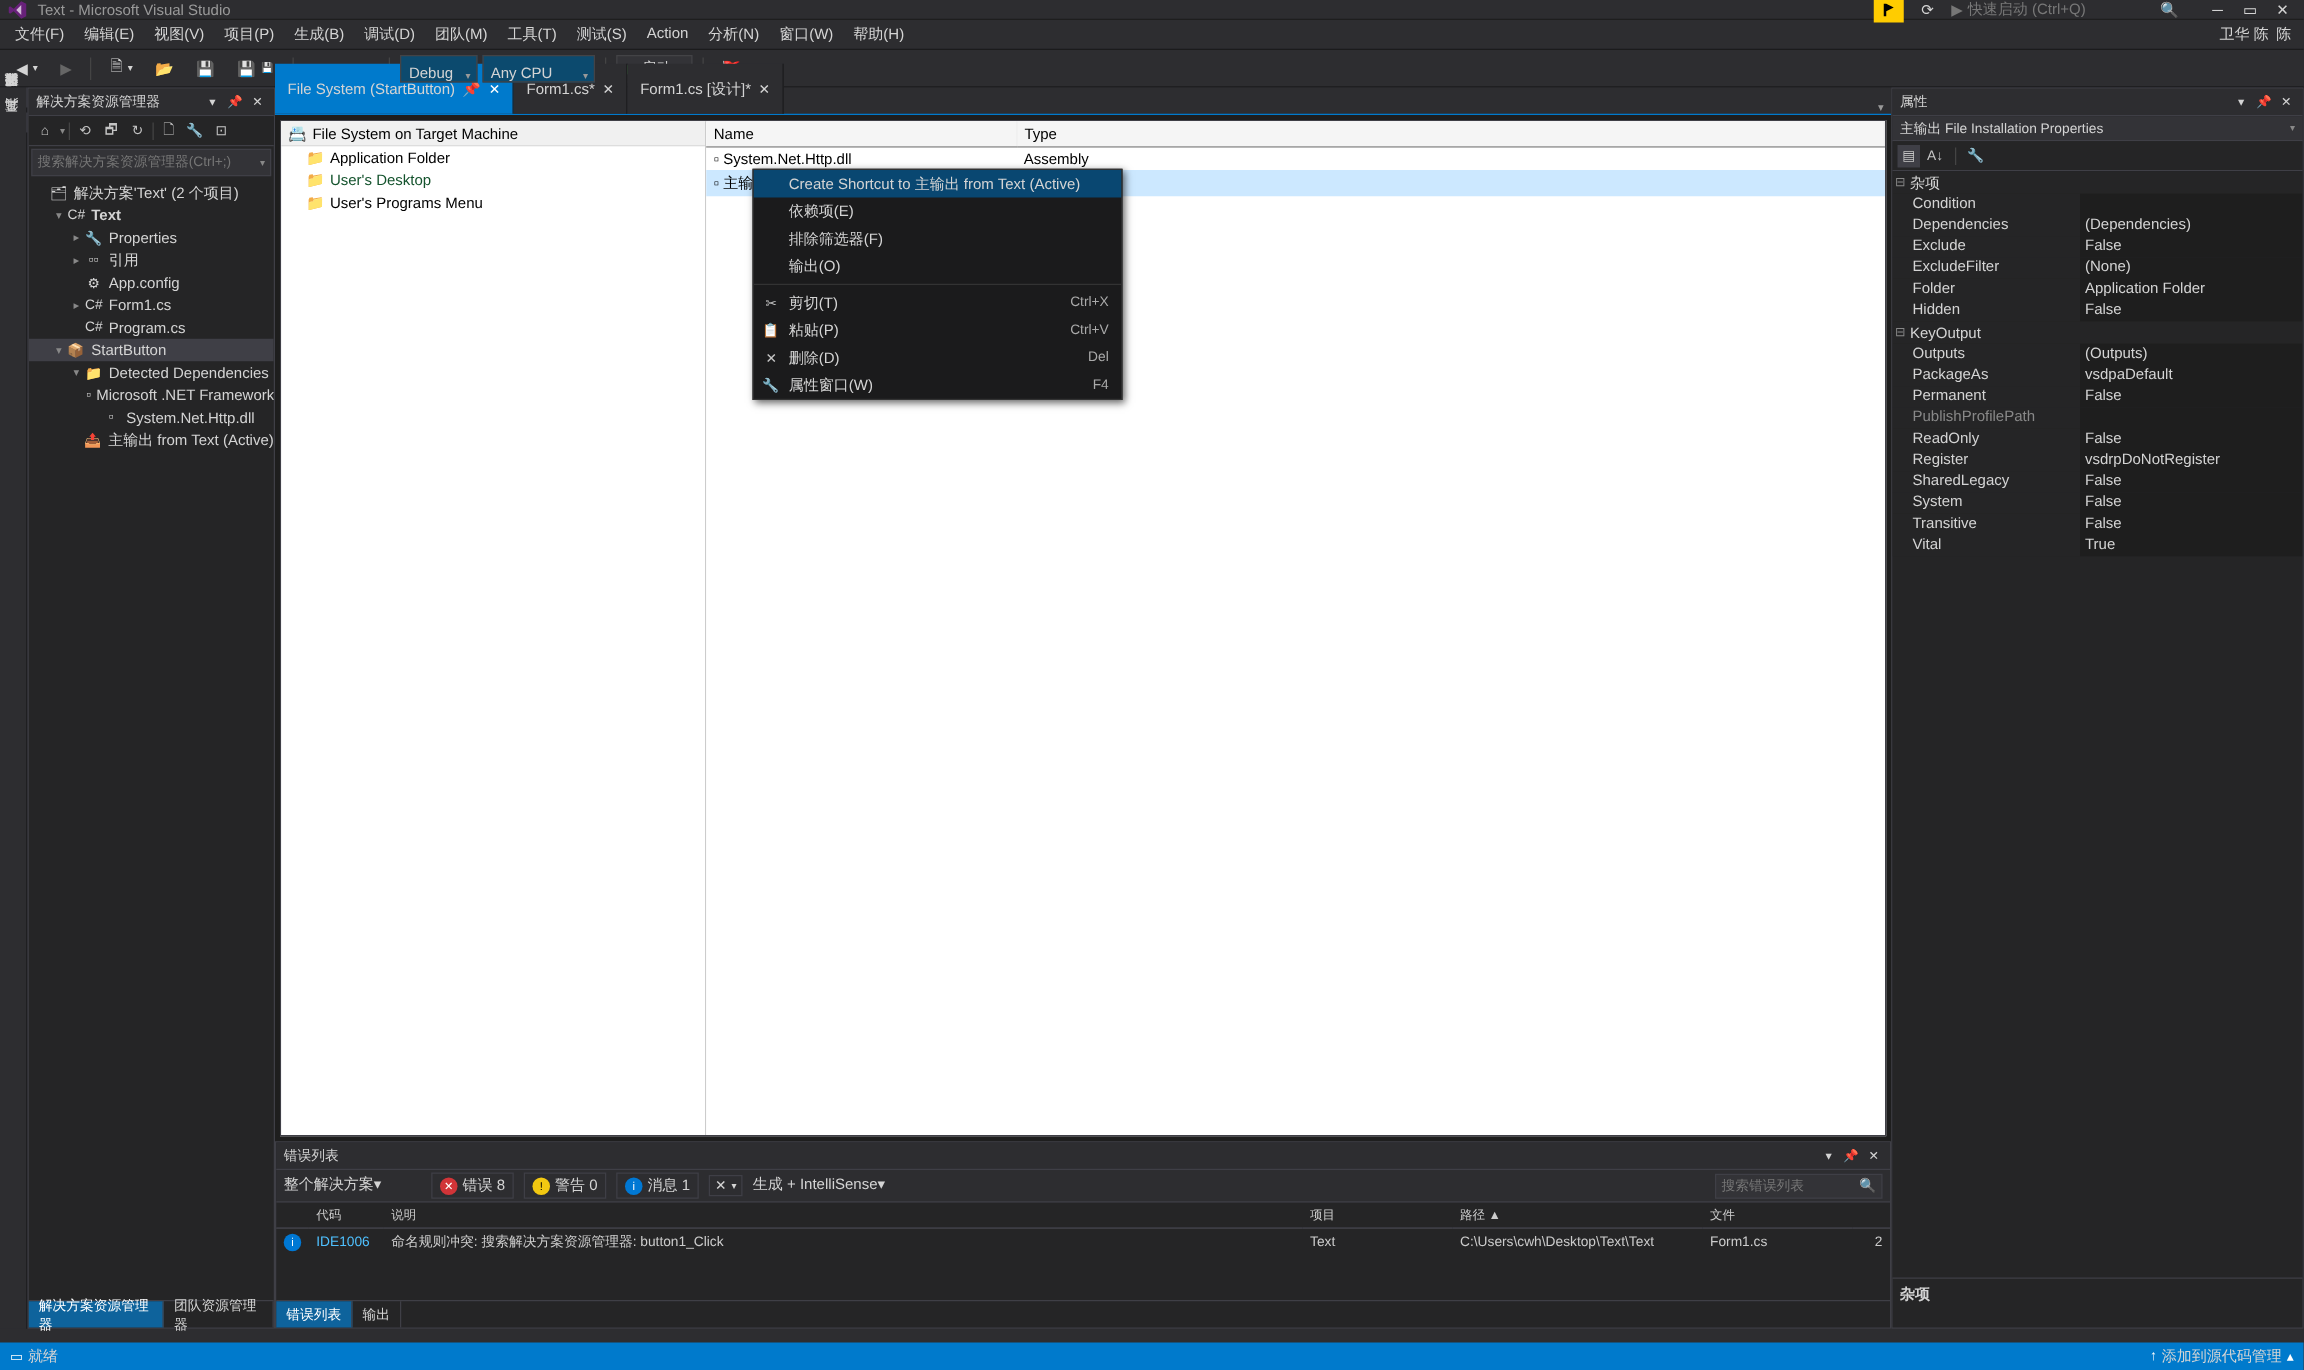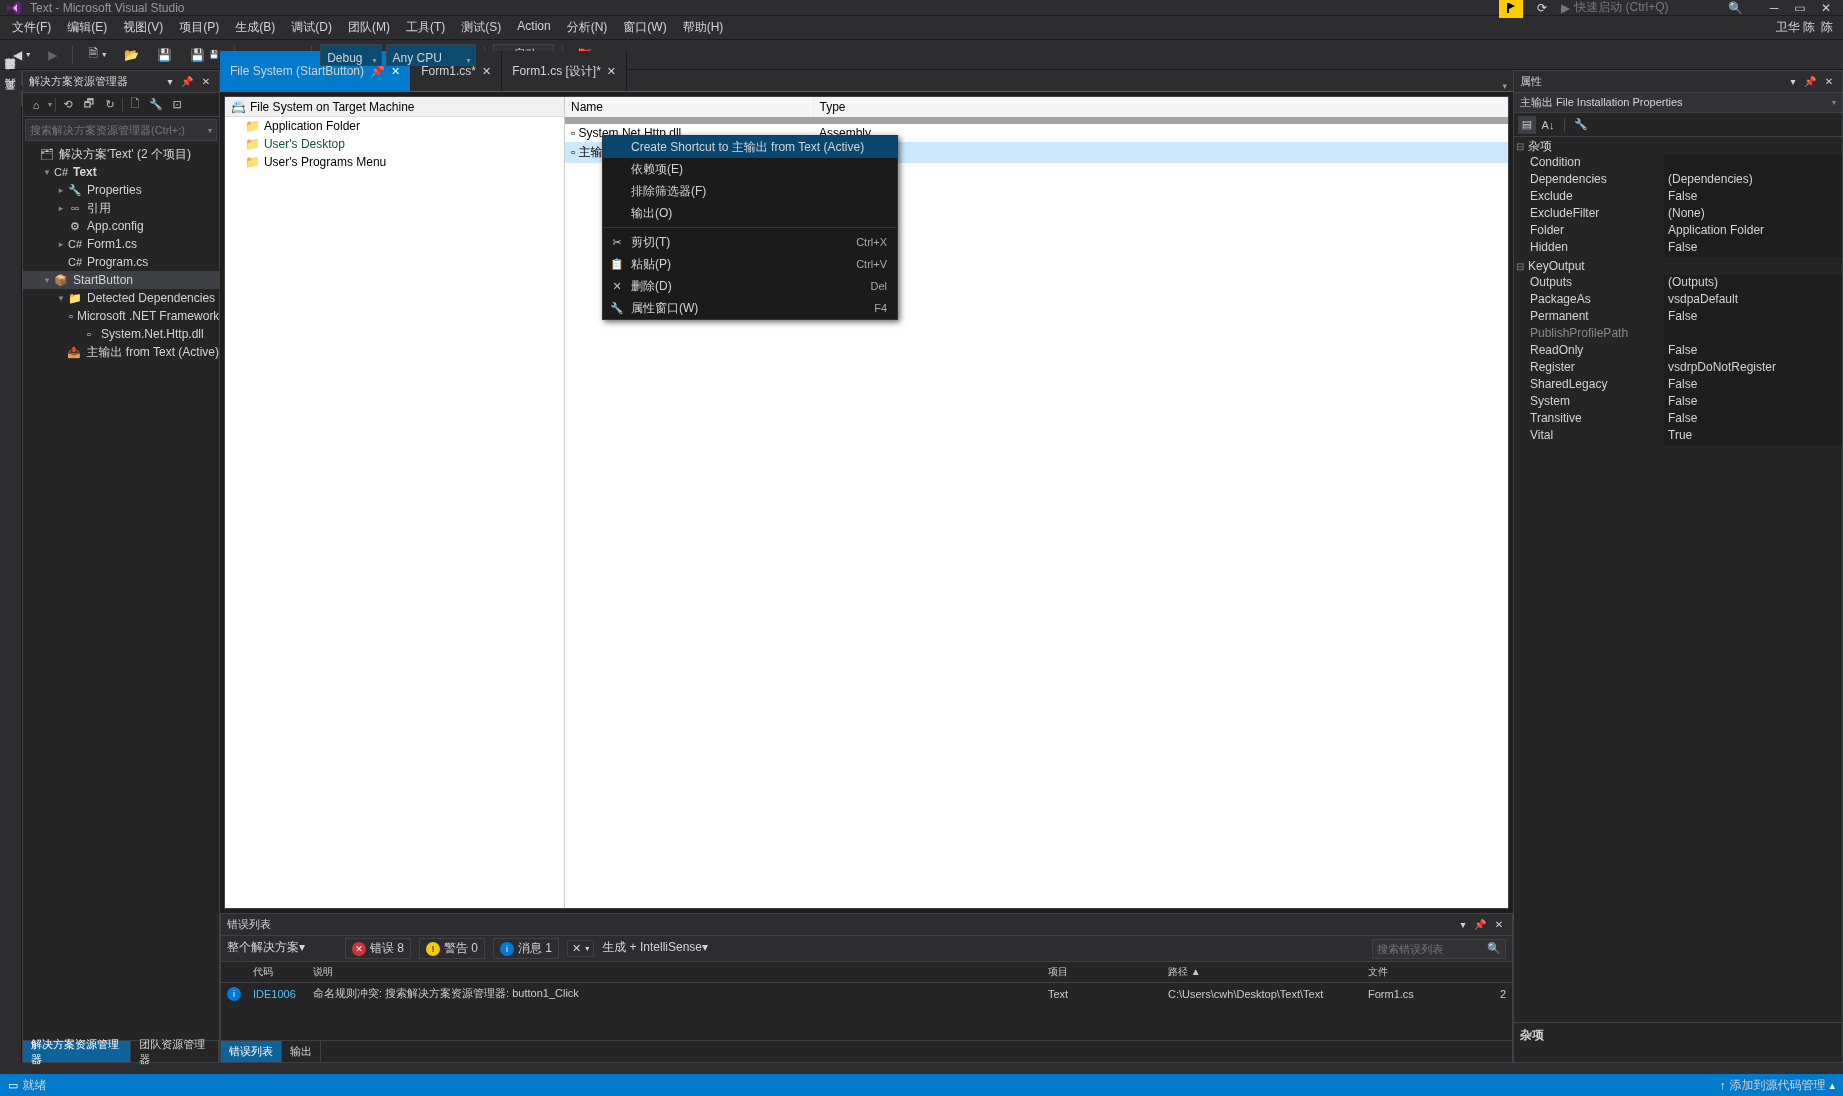--- a/index.html
+++ b/index.html
@@ -60,21 +60,21 @@
 .doctab { height:40px; padding:0 10px; display:flex; align-items:center; gap:6px; background:#2d2d30; border-right:1px solid #1b1b1c; font-size:11px;}
 .doctab.active { background:#007acc; color:#fff; }
 .doctab .x { font-size:11px; color:inherit; }
 .doctabs .tright { margin-left:auto; padding:0 6px; color:#999; font-size:9px;}
 .docbody { flex:1; display:flex; background:#fff; margin:4px; border:1px solid #3f3f46; min-height:0;}
 .fs-left { width:340px; border-right:1px solid #ccc; background:#fff; }
 .fs-left .hdr { height:20px; display:flex; align-items:center; padding:0 6px; font-size:12px; color:#000; font-weight:normal; background:#f0f0f0; border-bottom:1px solid #ddd;}
 .fs-left .row { height:18px; display:flex; align-items:center; padding-left:20px; color:#000; }
 .fs-right { flex:1; background:#fff; }
 .fs-right table { width:100%; border-collapse:collapse; }
-.fs-right th { text-align:left; padding:3px 6px; color:#000; font-weight:normal; border-bottom:7px solid #a3a3a3; border-right:1px solid #eee; background:#f5f5f5;}
+.fs-right th { text-align:left; padding:3px 6px; color:#000; font-weight:normal; border-bottom:1px solid #a3a3a3; border-right:1px solid #eee; background:#f5f5f5;}
 .fs-right td { padding:2px 6px; color:#000; height:18px; }
 .fs-right tr.sel td { background:#cce8ff; }
 
 
 .errorlist { height:150px; border-top:1px solid #3f3f46;justify-content:center; }
 .errorlist .toolbar2 { height:26px; display:flex; align-items:center; gap:8px; padding:0 6px; background:#2d2d30; border-bottom:1px solid #3f3f46;}
 .errorlist .pill { display:flex; align-items:center; gap:4px; padding:1px 6px; border:1px solid #3f3f46; font-size:11px;}
 .errorlist .pill .cir { width:14px; height:14px; border-radius:50%; display:flex;align-items:center;justify-content:center; font-size:9px;}
 .errorlist table { width:100%; border-collapse:collapse; }
 .errorlist th { text-align:left; padding:3px 6px; font-weight:normal; border-bottom:1px solid #3f3f46; font-size:10px; color:#ccc;}

